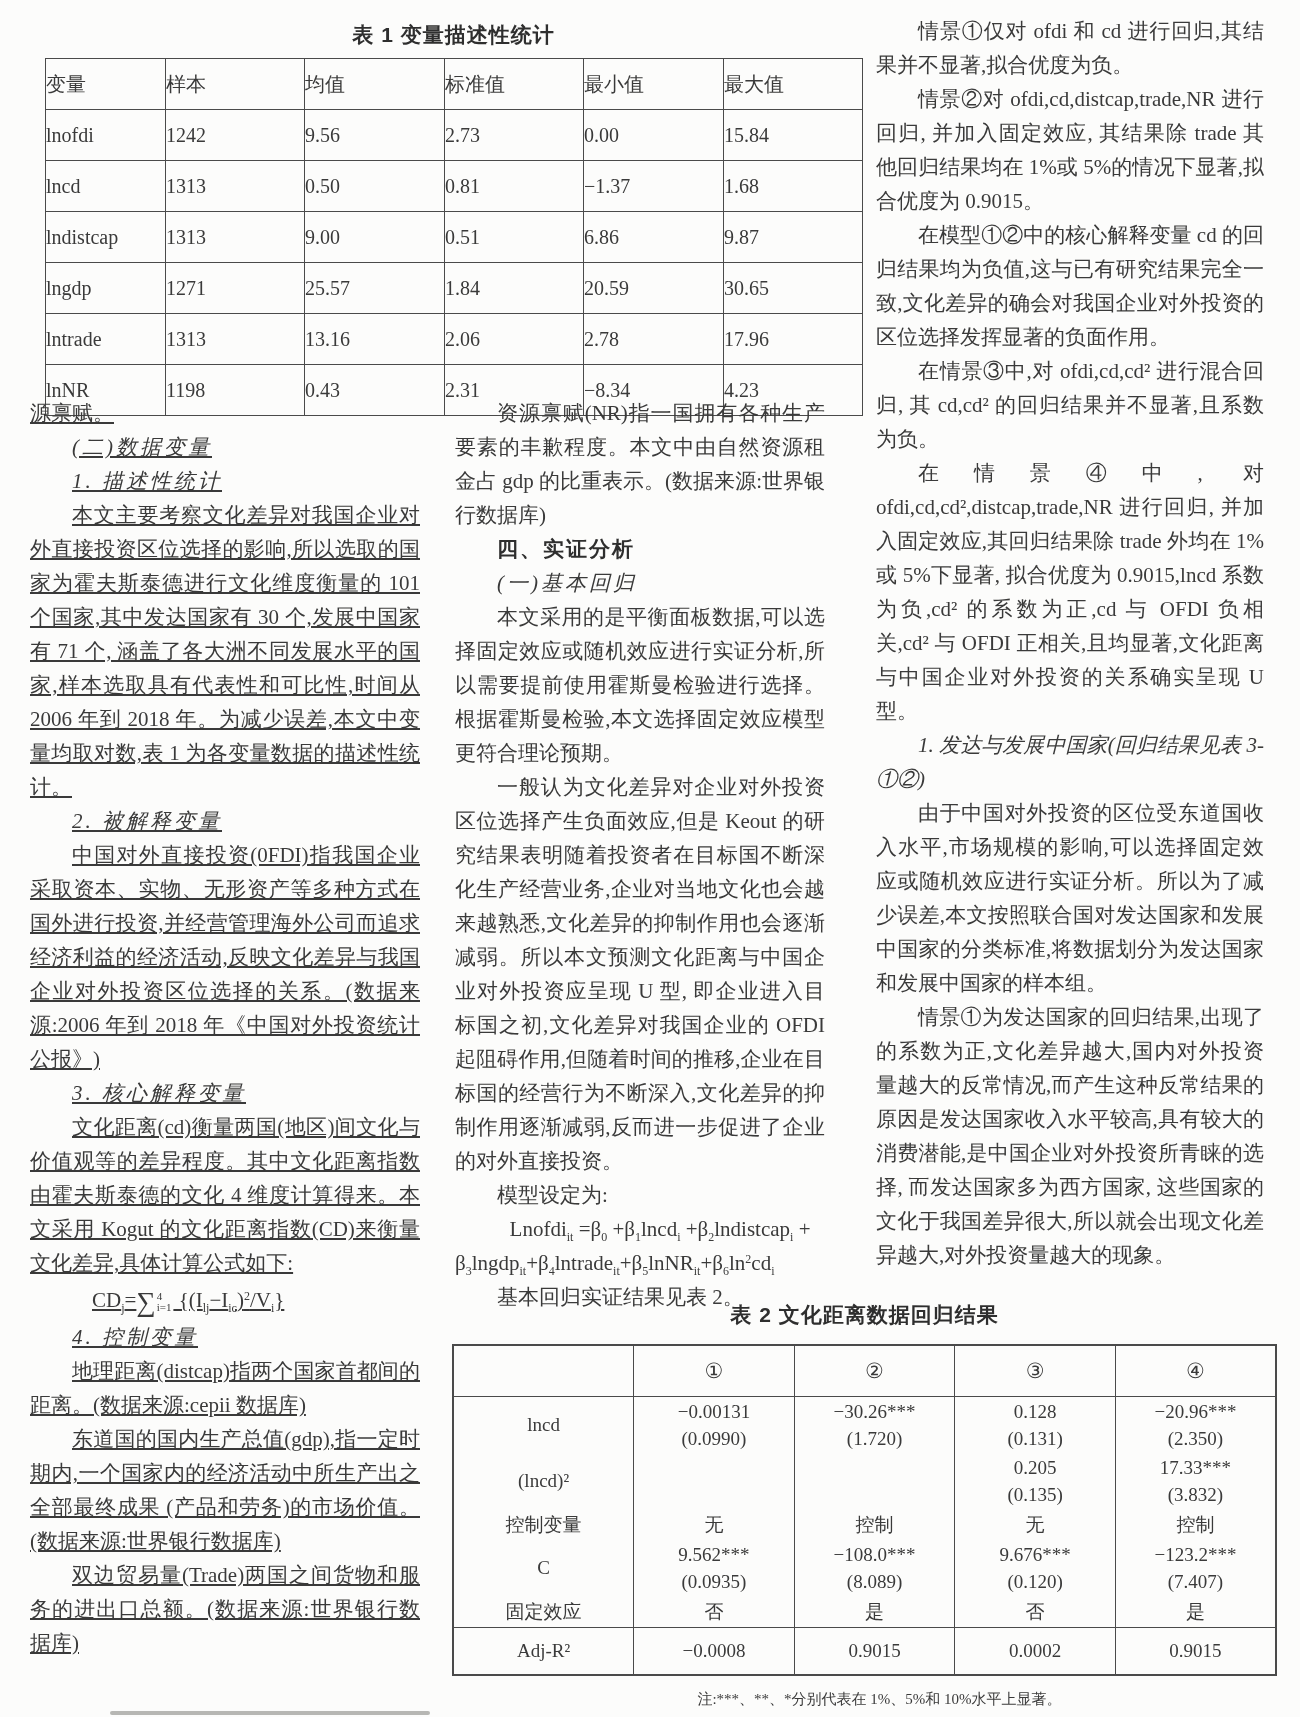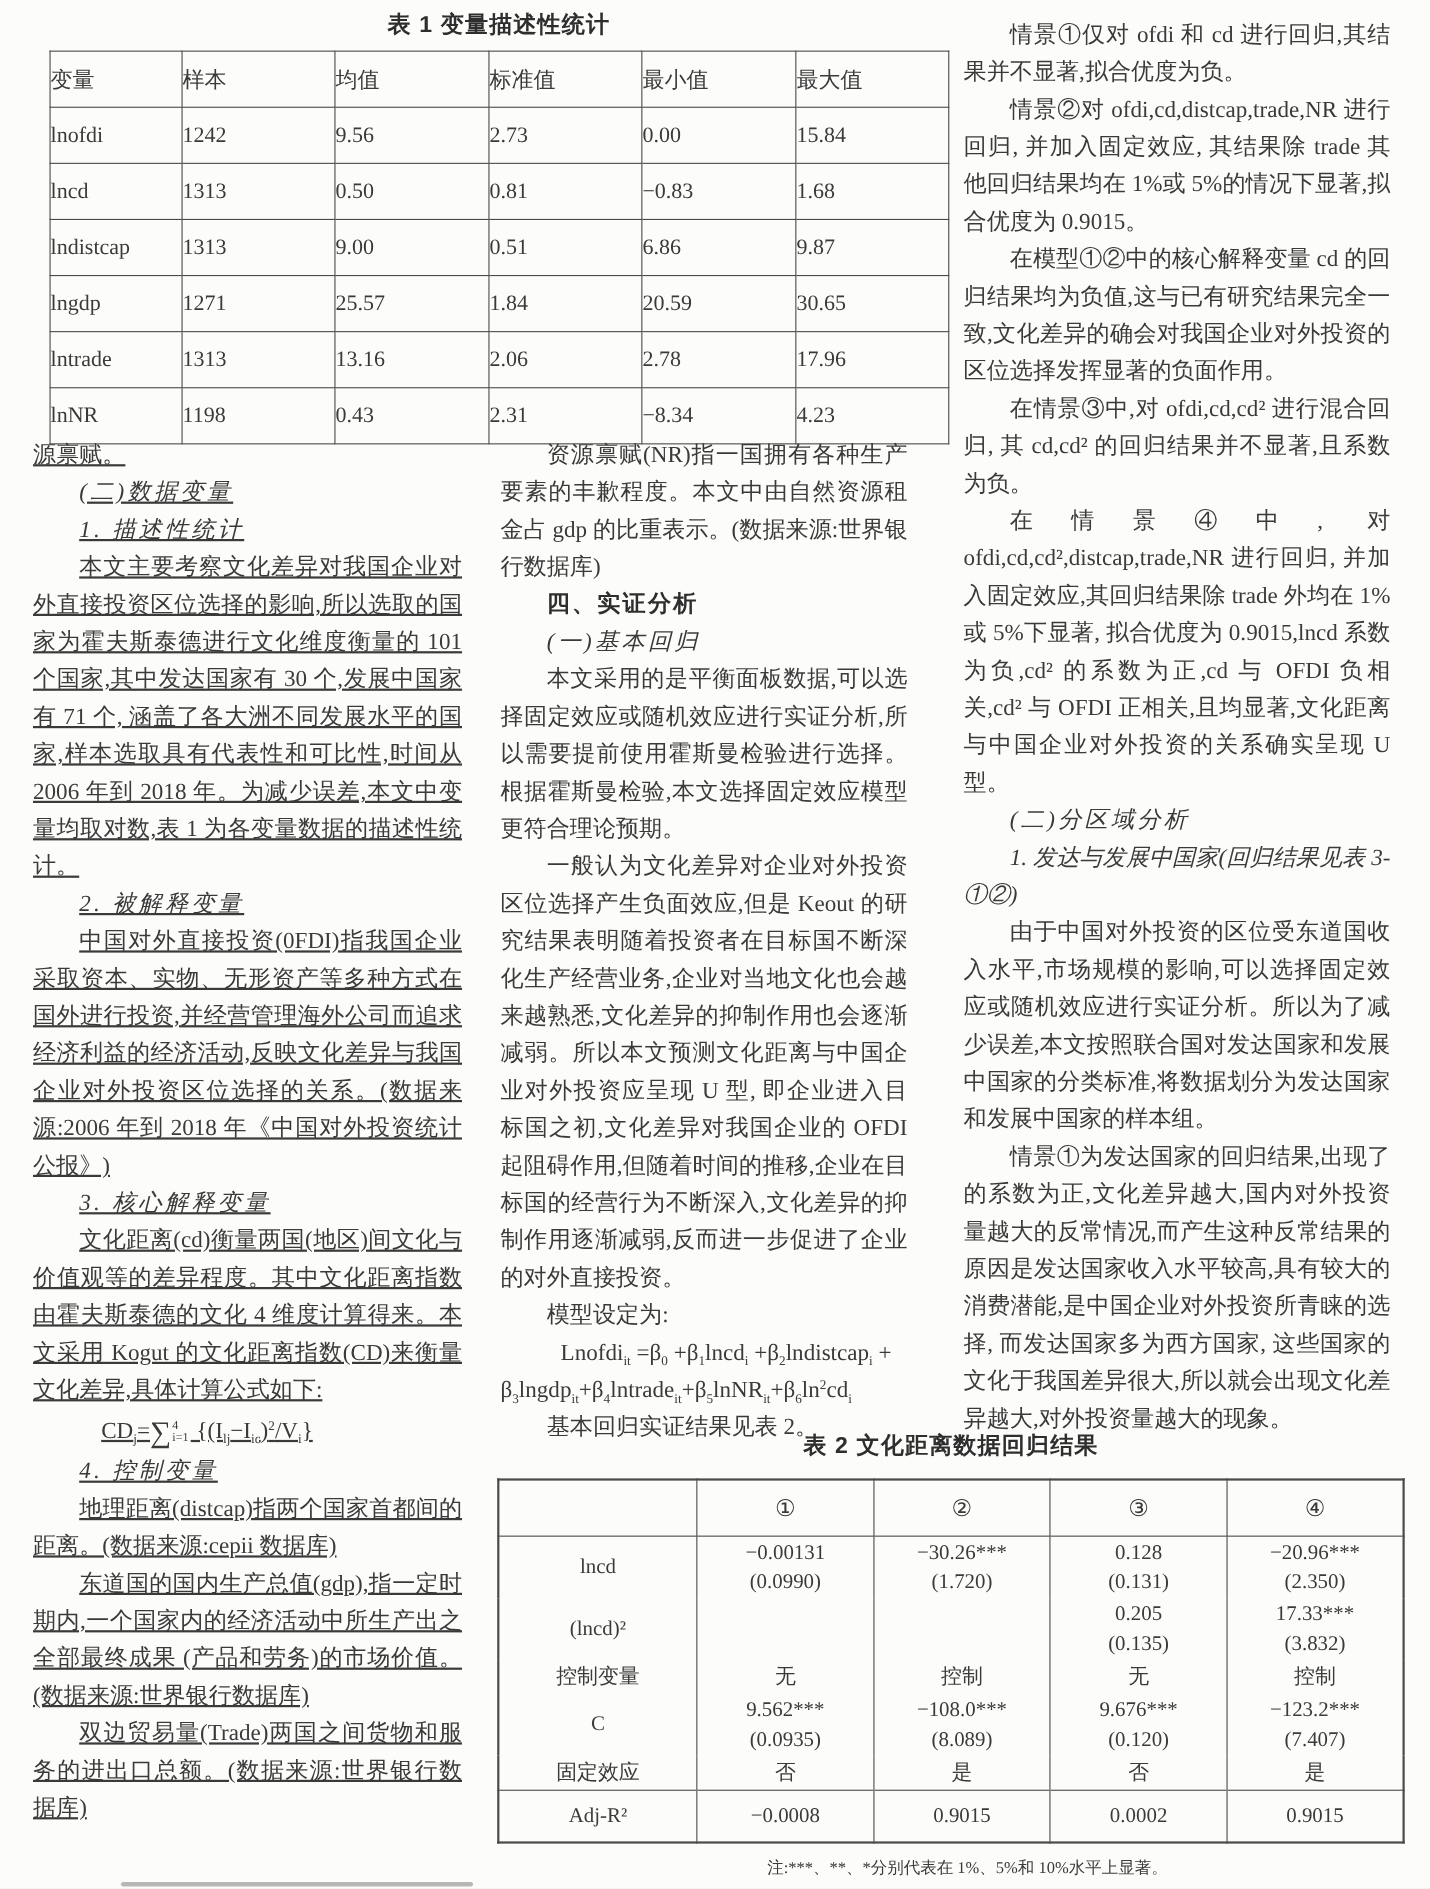--- a/index.html
+++ b/index.html
@@ -21,21 +21,21 @@
   .para.fcd{text-indent:0;margin-left:62px;text-align:left;padding:3px 0;}
   .para.fml{text-indent:2.6em;text-align:left;}
   .para.fml2{text-indent:0;text-align:left;}
   sub,sup{font-size:12px;line-height:0;}
   sub{vertical-align:-5px;}
   sup{vertical-align:7px;}
   .sigma-wrap{display:inline-flex;align-items:center;vertical-align:-4px;}
   .sigma{font-size:27px;line-height:24px;}
   .limits{display:inline-flex;flex-direction:column;font-size:11px;line-height:11px;margin:0 2px 0 1px;text-align:left;}
   
-  .t1-block{position:absolute;left:33px;top:8px;width:817px;padding-left:12px;}
+  .t1-block{position:absolute;left:33px;top:20px;width:817px;padding-left:12px;}
   .tbl-title{
     text-align:center;font-family:"Liberation Sans","DejaVu Sans",sans-serif;
     font-weight:bold;font-size:21px;line-height:30px;color:#2e2e2e;margin:0 0 8px 0;letter-spacing:1px;
   }
   table.t1{width:100%;border-collapse:collapse;font-size:20px;table-layout:fixed;}
   table.t1 th,table.t1 td{
     border:1.6px solid #4a4a4a;text-align:left;font-weight:normal;height:50px;padding:0;
   }
   
   .t2-block{position:absolute;left:452px;top:1300px;width:825px;}
@@ -86,21 +86,21 @@
             <td>9.56</td>
             <td>2.73</td>
             <td>0.00</td>
             <td>15.84</td>
           </tr>
           <tr>
             <td>lncd</td>
             <td>1313</td>
             <td>0.50</td>
             <td>0.81</td>
-            <td>−0.83</td>
+            <td>−1.37</td>
             <td>1.68</td>
           </tr>
           <tr>
             <td>lndistcap</td>
             <td>1313</td>
             <td>9.00</td>
             <td>0.51</td>
             <td>6.86</td>
             <td>9.87</td>
           </tr>
@@ -165,21 +165,20 @@
       <p class="para fml2">β<sub>3</sub>lngdp<sub>it</sub>+β<sub>4</sub>lntrade<sub>it</sub>+β<sub>5</sub>lnNR<sub>it</sub>+β<sub>6</sub>ln<sup>2</sup>cd<sub>i</sub></p>
       <p class="para">基本回归实证结果见表 2。</p>
     </div>
 
   <div class="col" style="left:876px;top:14px;width:388px;">
       <p class="para">情景①仅对 ofdi 和 cd 进行回归,其结果并不显著,拟合优度为负。</p>
       <p class="para">情景②对 ofdi,cd,distcap,trade,NR 进行回归, 并加入固定效应, 其结果除 trade 其他回归结果均在 1%或 5%的情况下显著,拟合优度为 0.9015。</p>
       <p class="para">在模型①②中的核心解释变量 cd 的回归结果均为负值,这与已有研究结果完全一致,文化差异的确会对我国企业对外投资的区位选择发挥显著的负面作用。</p>
       <p class="para">在情景③中,对 ofdi,cd,cd² 进行混合回归, 其 cd,cd² 的回归结果并不显著,且系数为负。</p>
       <p class="para">在情景④中, 对 ofdi,cd,cd²,distcap,trade,NR 进行回归, 并加入固定效应,其回归结果除 trade 外均在 1%或 5%下显著, 拟合优度为 0.9015,lncd 系数为负,cd² 的系数为正,cd 与 OFDI 负相关,cd² 与 OFDI 正相关,且均显著,文化距离与中国企业对外投资的关系确实呈现 U 型。</p>
-      <p class="para kai sp">(二)分区域分析</p>
       <p class="para kai">1. 发达与发展中国家(回归结果见表 3-①②)</p>
       <p class="para">由于中国对外投资的区位受东道国收入水平,市场规模的影响,可以选择固定效应或随机效应进行实证分析。所以为了减少误差,本文按照联合国对发达国家和发展中国家的分类标准,将数据划分为发达国家和发展中国家的样本组。</p>
       <p class="para">情景①为发达国家的回归结果,出现了的系数为正,文化差异越大,国内对外投资量越大的反常情况,而产生这种反常结果的原因是发达国家收入水平较高,具有较大的消费潜能,是中国企业对外投资所青睐的选择, 而发达国家多为西方国家, 这些国家的文化于我国差异很大,所以就会出现文化差异越大,对外投资量越大的现象。</p>
     </div>
 
   <div class="t2-block">
     <p class="tbl-title">表 2  文化距离数据回归结果</p>
     <table class="t2">
       <colgroup>
         <col style="width:180px">

